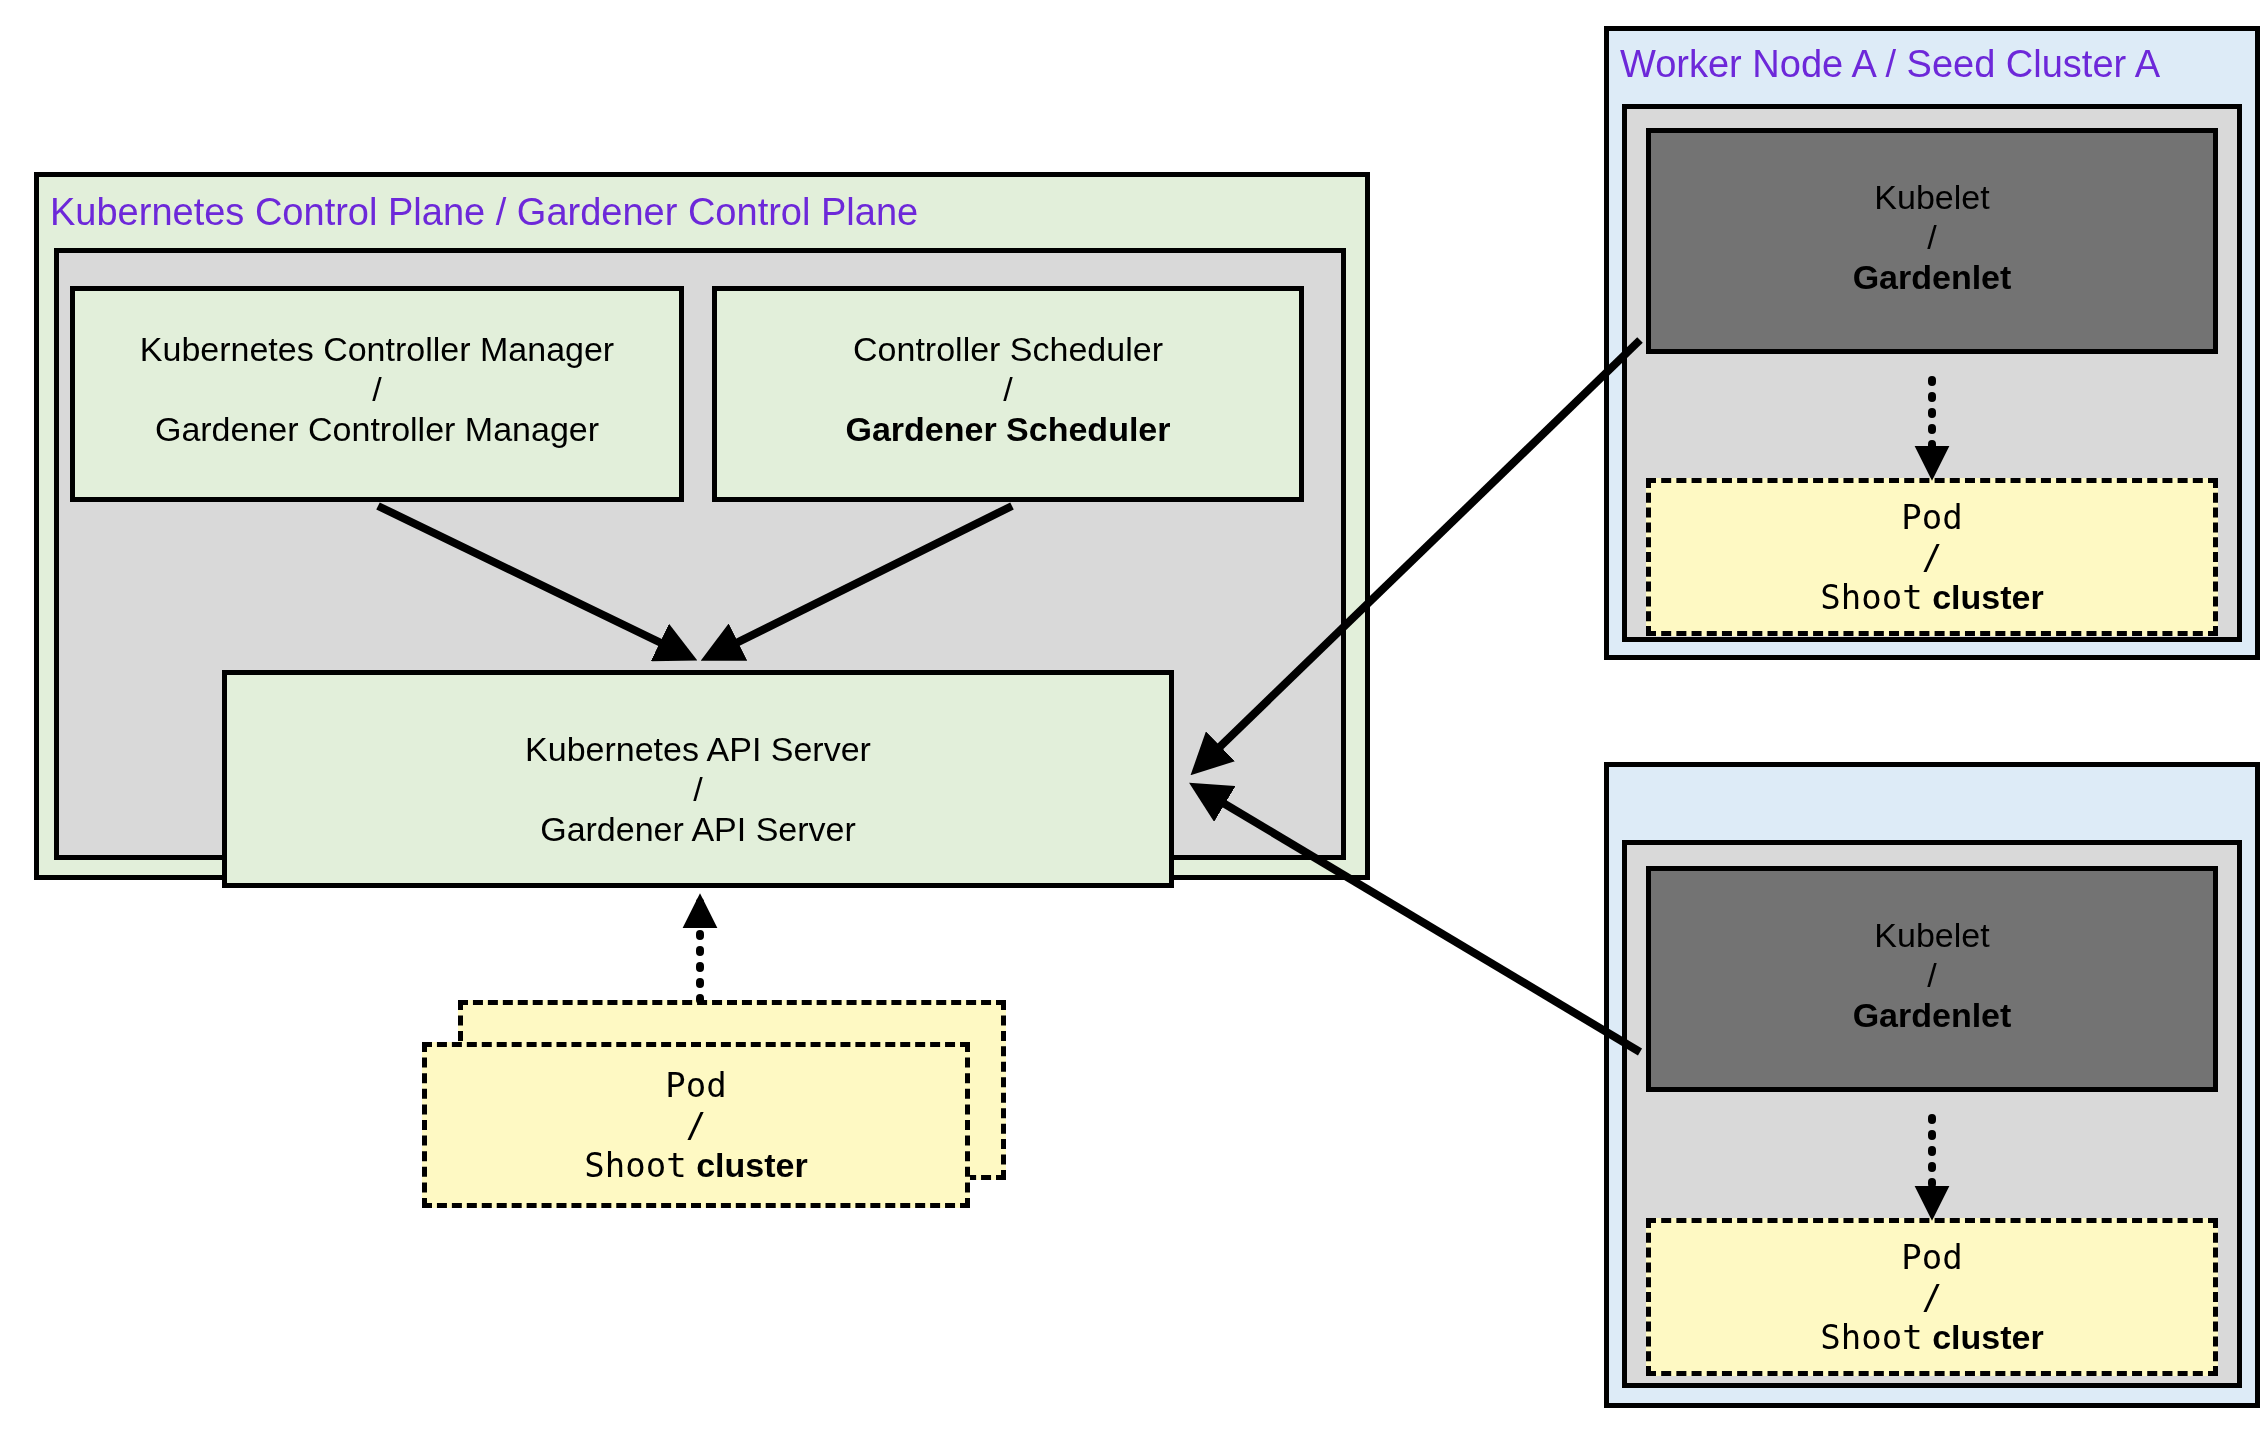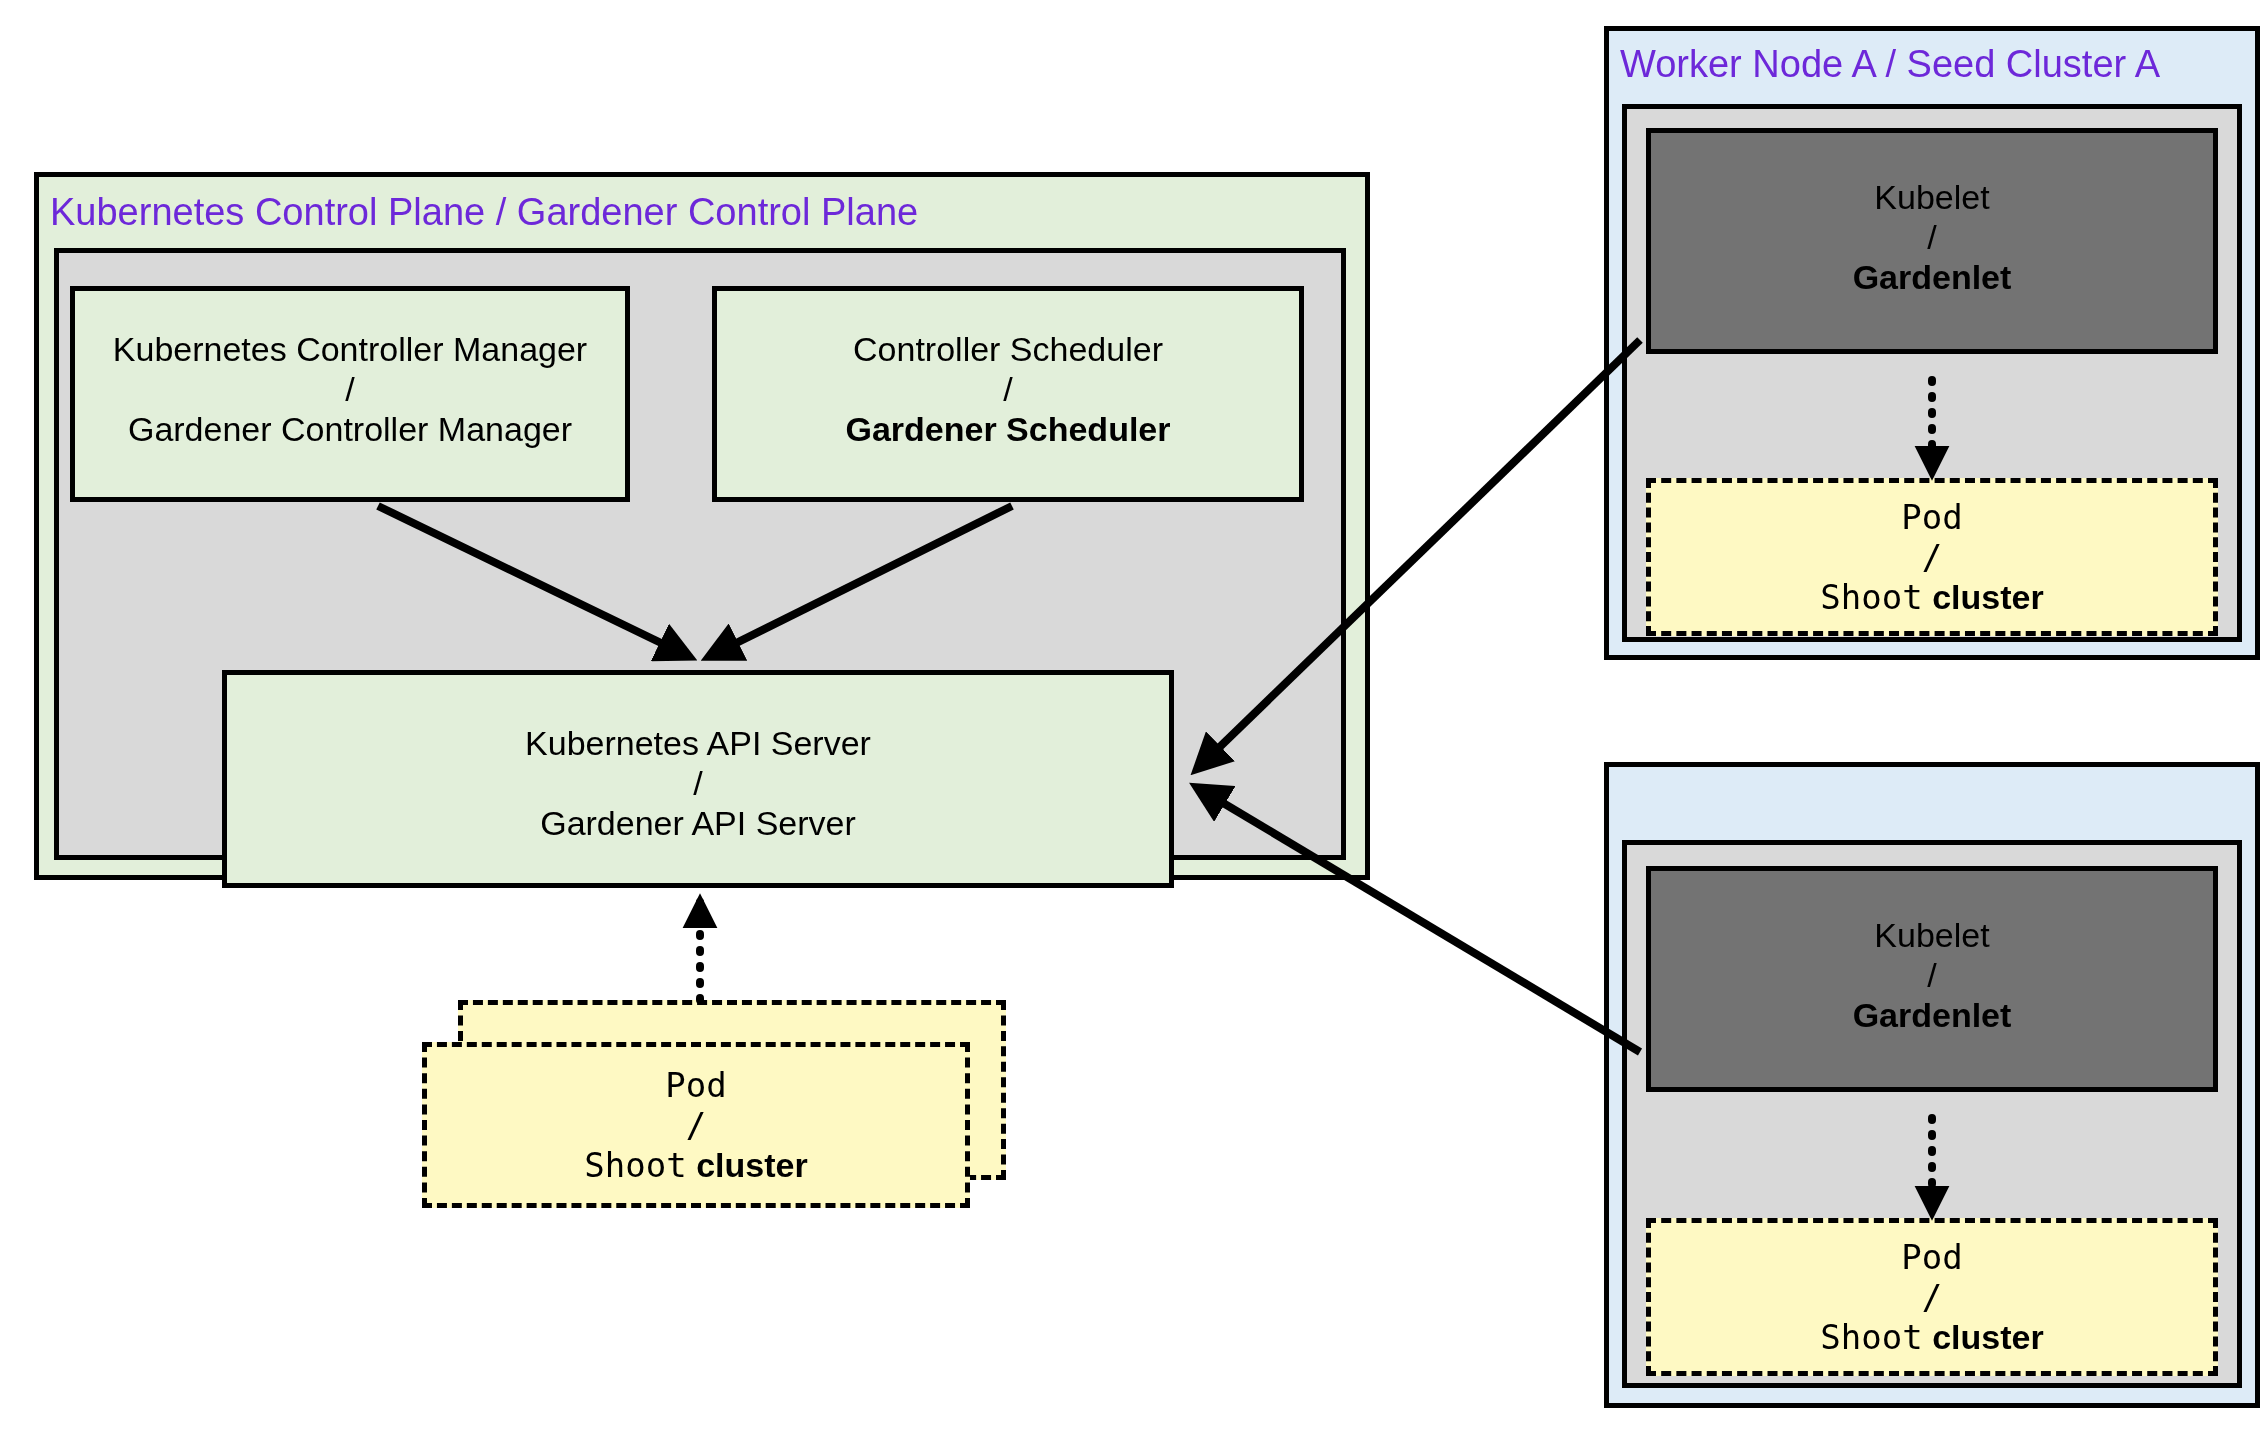--- a/index.html
+++ b/index.html
@@ -84,38 +84,38 @@
 
 <div class="stage">
 
   <div class="box green-outer" style="left:34px; top:172px; width:1336px; height:708px;">
   </div>
   <div class="box-title" style="left:50px; top:192px; width:1300px; height:48px; font-size:38px;">Kubernetes Control Plane / Gardener Control Plane</div>
 
   <div class="box gray-inner" style="left:54px; top:248px; width:1292px; height:612px;">
   </div>
 
-  <div class="box green-node" style="left:70px; top:286px; width:560px; height:216px;">
+  <div class="box green-node" style="left:70px; top:286px; width:614px; height:216px;">
     <div class="node-text" style="top:38px;">
       <span class="ln">Kubernetes Controller Manager</span>
       <span class="ln">/</span>
       <span class="ln">Gardener Controller Manager</span>
     </div>
   </div>
 
   <div class="box green-node" style="left:712px; top:286px; width:592px; height:216px;">
     <div class="node-text" style="top:38px;">
       <span class="ln">Controller Scheduler</span>
       <span class="ln">/</span>
       <span class="ln bold">Gardener Scheduler</span>
     </div>
   </div>
 
   <div class="box green-node" style="left:222px; top:670px; width:952px; height:218px;">
-    <div class="node-text" style="top:48px;">
+    <div class="node-text" style="top:54px;">
       <span class="ln">Kubernetes API Server</span>
       <span class="ln">/</span>
       <span class="ln">Gardener API Server</span>
     </div>
   </div>
 
   <div class="pod-box" style="position:absolute; box-sizing:border-box; left:458px; top:1000px; width:548px; height:180px;">
   </div>
 
   <div class="pod-box" style="position:absolute; box-sizing:border-box; left:422px; top:1042px; width:548px; height:166px;">

